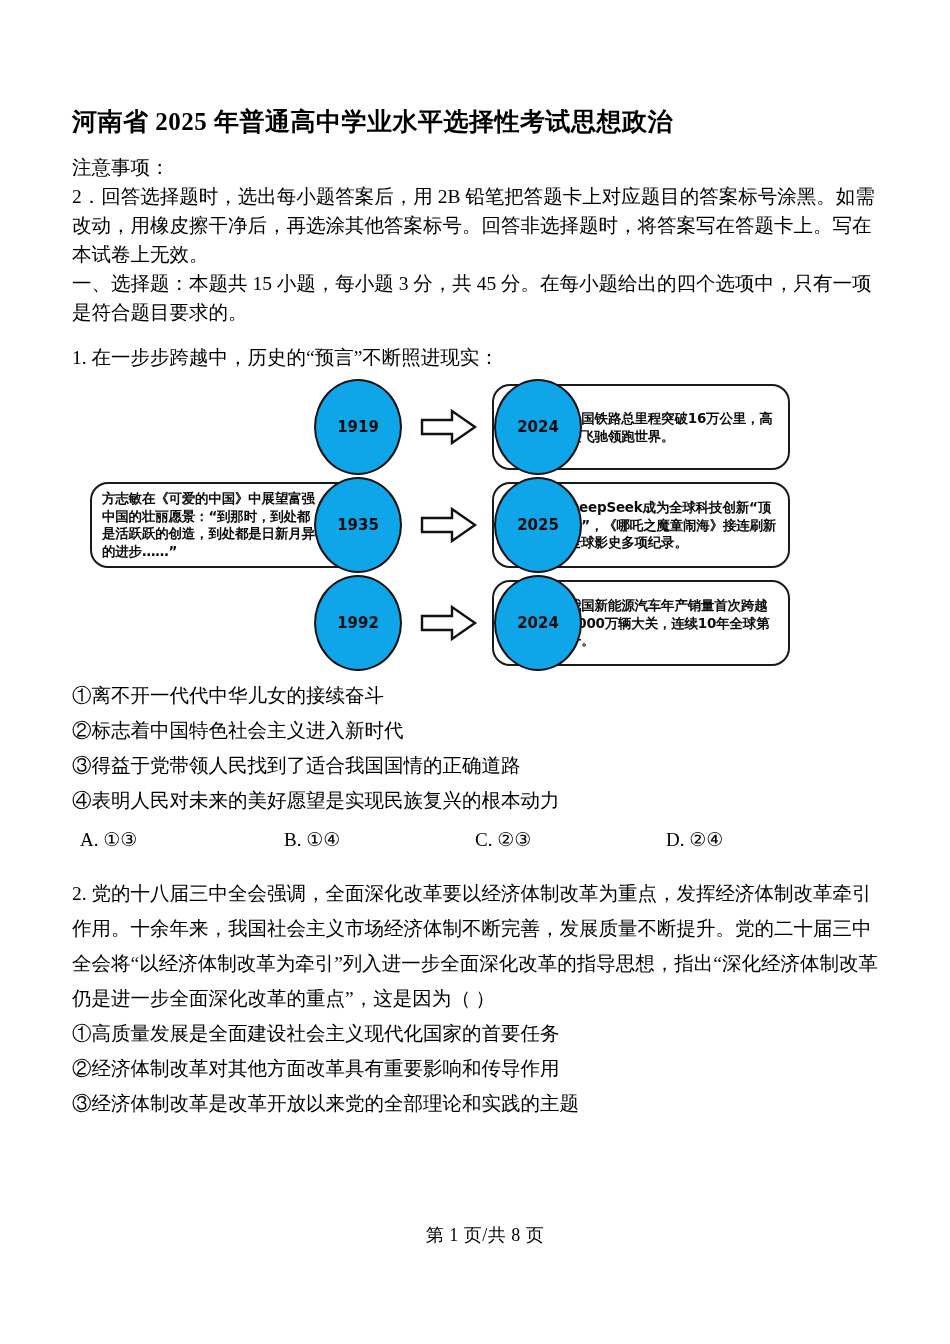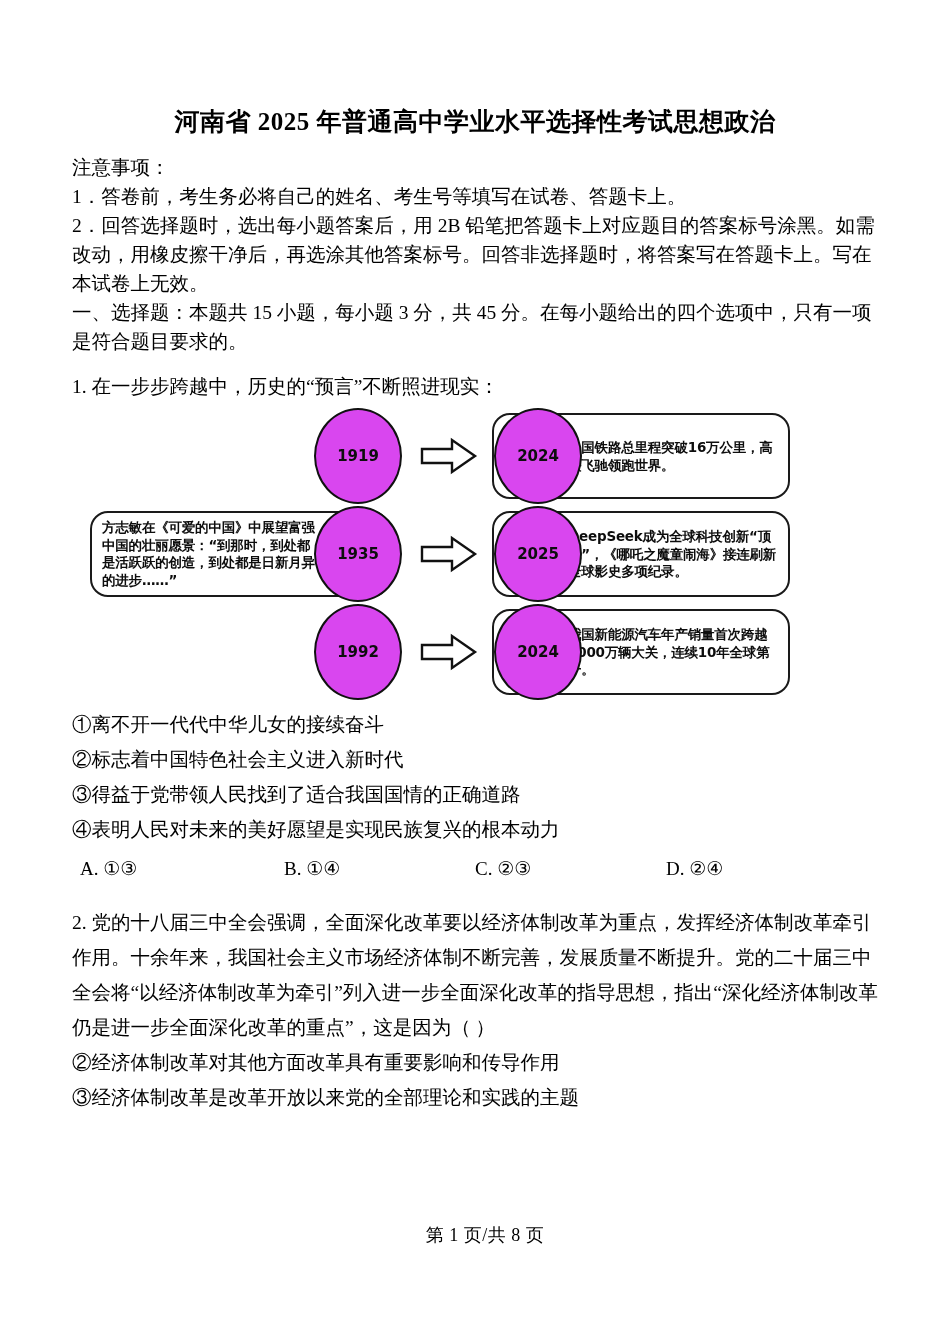--- a/index.html
+++ b/index.html
@@ -19,21 +19,20 @@
     position: absolute;
     left: 0; top: 0;
     width: 950px;
     height: 1344px;
     box-sizing: border-box;
     padding: 0 72px;
   }
 
   
   .doc-title {
-    text-align: center;
     font-size: 25px;
     font-weight: bold;
     letter-spacing: 0.5px;
     margin: 0;
     padding-top: 106px;
     line-height: 1.25;
     white-space: nowrap;
   }
 
   
@@ -125,21 +124,21 @@
   .cap-box.right { left: 402px; width: 298px; }
   .cap-box.right .txt { left: 74px; text-align: left; }
 
   .year-circle {
     position: absolute;
     width: 88px;
     height: 96px;
     top: -5px;
     border: 2px solid #111111;
     border-radius: 50%;
-    background: #d946ef;
+    background: #0ea5e9;
     box-sizing: border-box;
     display: flex;
     align-items: center;
     justify-content: center;
     font-size: 15px;
     font-weight: bold;
     color: #0d0d0d;
     z-index: 3;
   }
   .year-circle.y-left  { left: 224px; }
@@ -169,21 +168,20 @@
 </style>
 </head>
 <body>
 
 <div class="page">
 
   <h1 class="doc-title">河南省 2025 年普通高中学业水平选择性考试思想政治</h1>
 
   <div class="notice">
     <div class="ln">注意事项：</div>
-    <div class="ln">1．答卷前，考生务必将自己的姓名、考生号等填写在试卷、答题卡上。</div>
     <div class="ln">2．回答选择题时，选出每小题答案后，用 2B 铅笔把答题卡上对应题目的答案标号涂黑。如需改动，用橡皮擦干净后，再选涂其他答案标号。回答非选择题时，将答案写在答题卡上。写在本试卷上无效。</div>
   </div>
 
   <div class="section-head">一、选择题：本题共 15 小题，每小题 3 分，共 45 分。在每小题给出的四个选项中，只有一项是符合题目要求的。</div>
 
   <div class="q-stem">1. 在一步步跨越中，历史的“预言”不断照进现实：</div>
 
   <div class="figure">
 
     <div class="fig-row r0">
@@ -237,18 +235,19 @@
 
   <div class="abcd">
     <span class="choice c0">A. ①③</span>
     <span class="choice c1">B. ①④</span>
     <span class="choice c2">C. ②③</span>
     <span class="choice c3">D. ②④</span>
   </div>
 
   <div class="q-stem loose">2. 党的十八届三中全会强调，全面深化改革要以经济体制改革为重点，发挥经济体制改革牵引作用。十余年来，我国社会主义市场经济体制不断完善，发展质量不断提升。党的二十届三中全会将“以经济体制改革为牵引”列入进一步全面深化改革的指导思想，指出“深化经济体制改革仍是进一步全面深化改革的重点”，这是因为（    ）</div>
 
+  <div class="opt-line">①高质量发展是全面建设社会主义现代化国家的首要任务</div>
   <div class="opt-line">②经济体制改革对其他方面改革具有重要影响和传导作用</div>
   <div class="opt-line">③经济体制改革是改革开放以来党的全部理论和实践的主题</div>
 
   <div class="footer">第 1 页/共 8 页</div>
 
 </div>
 
 </body></html>

